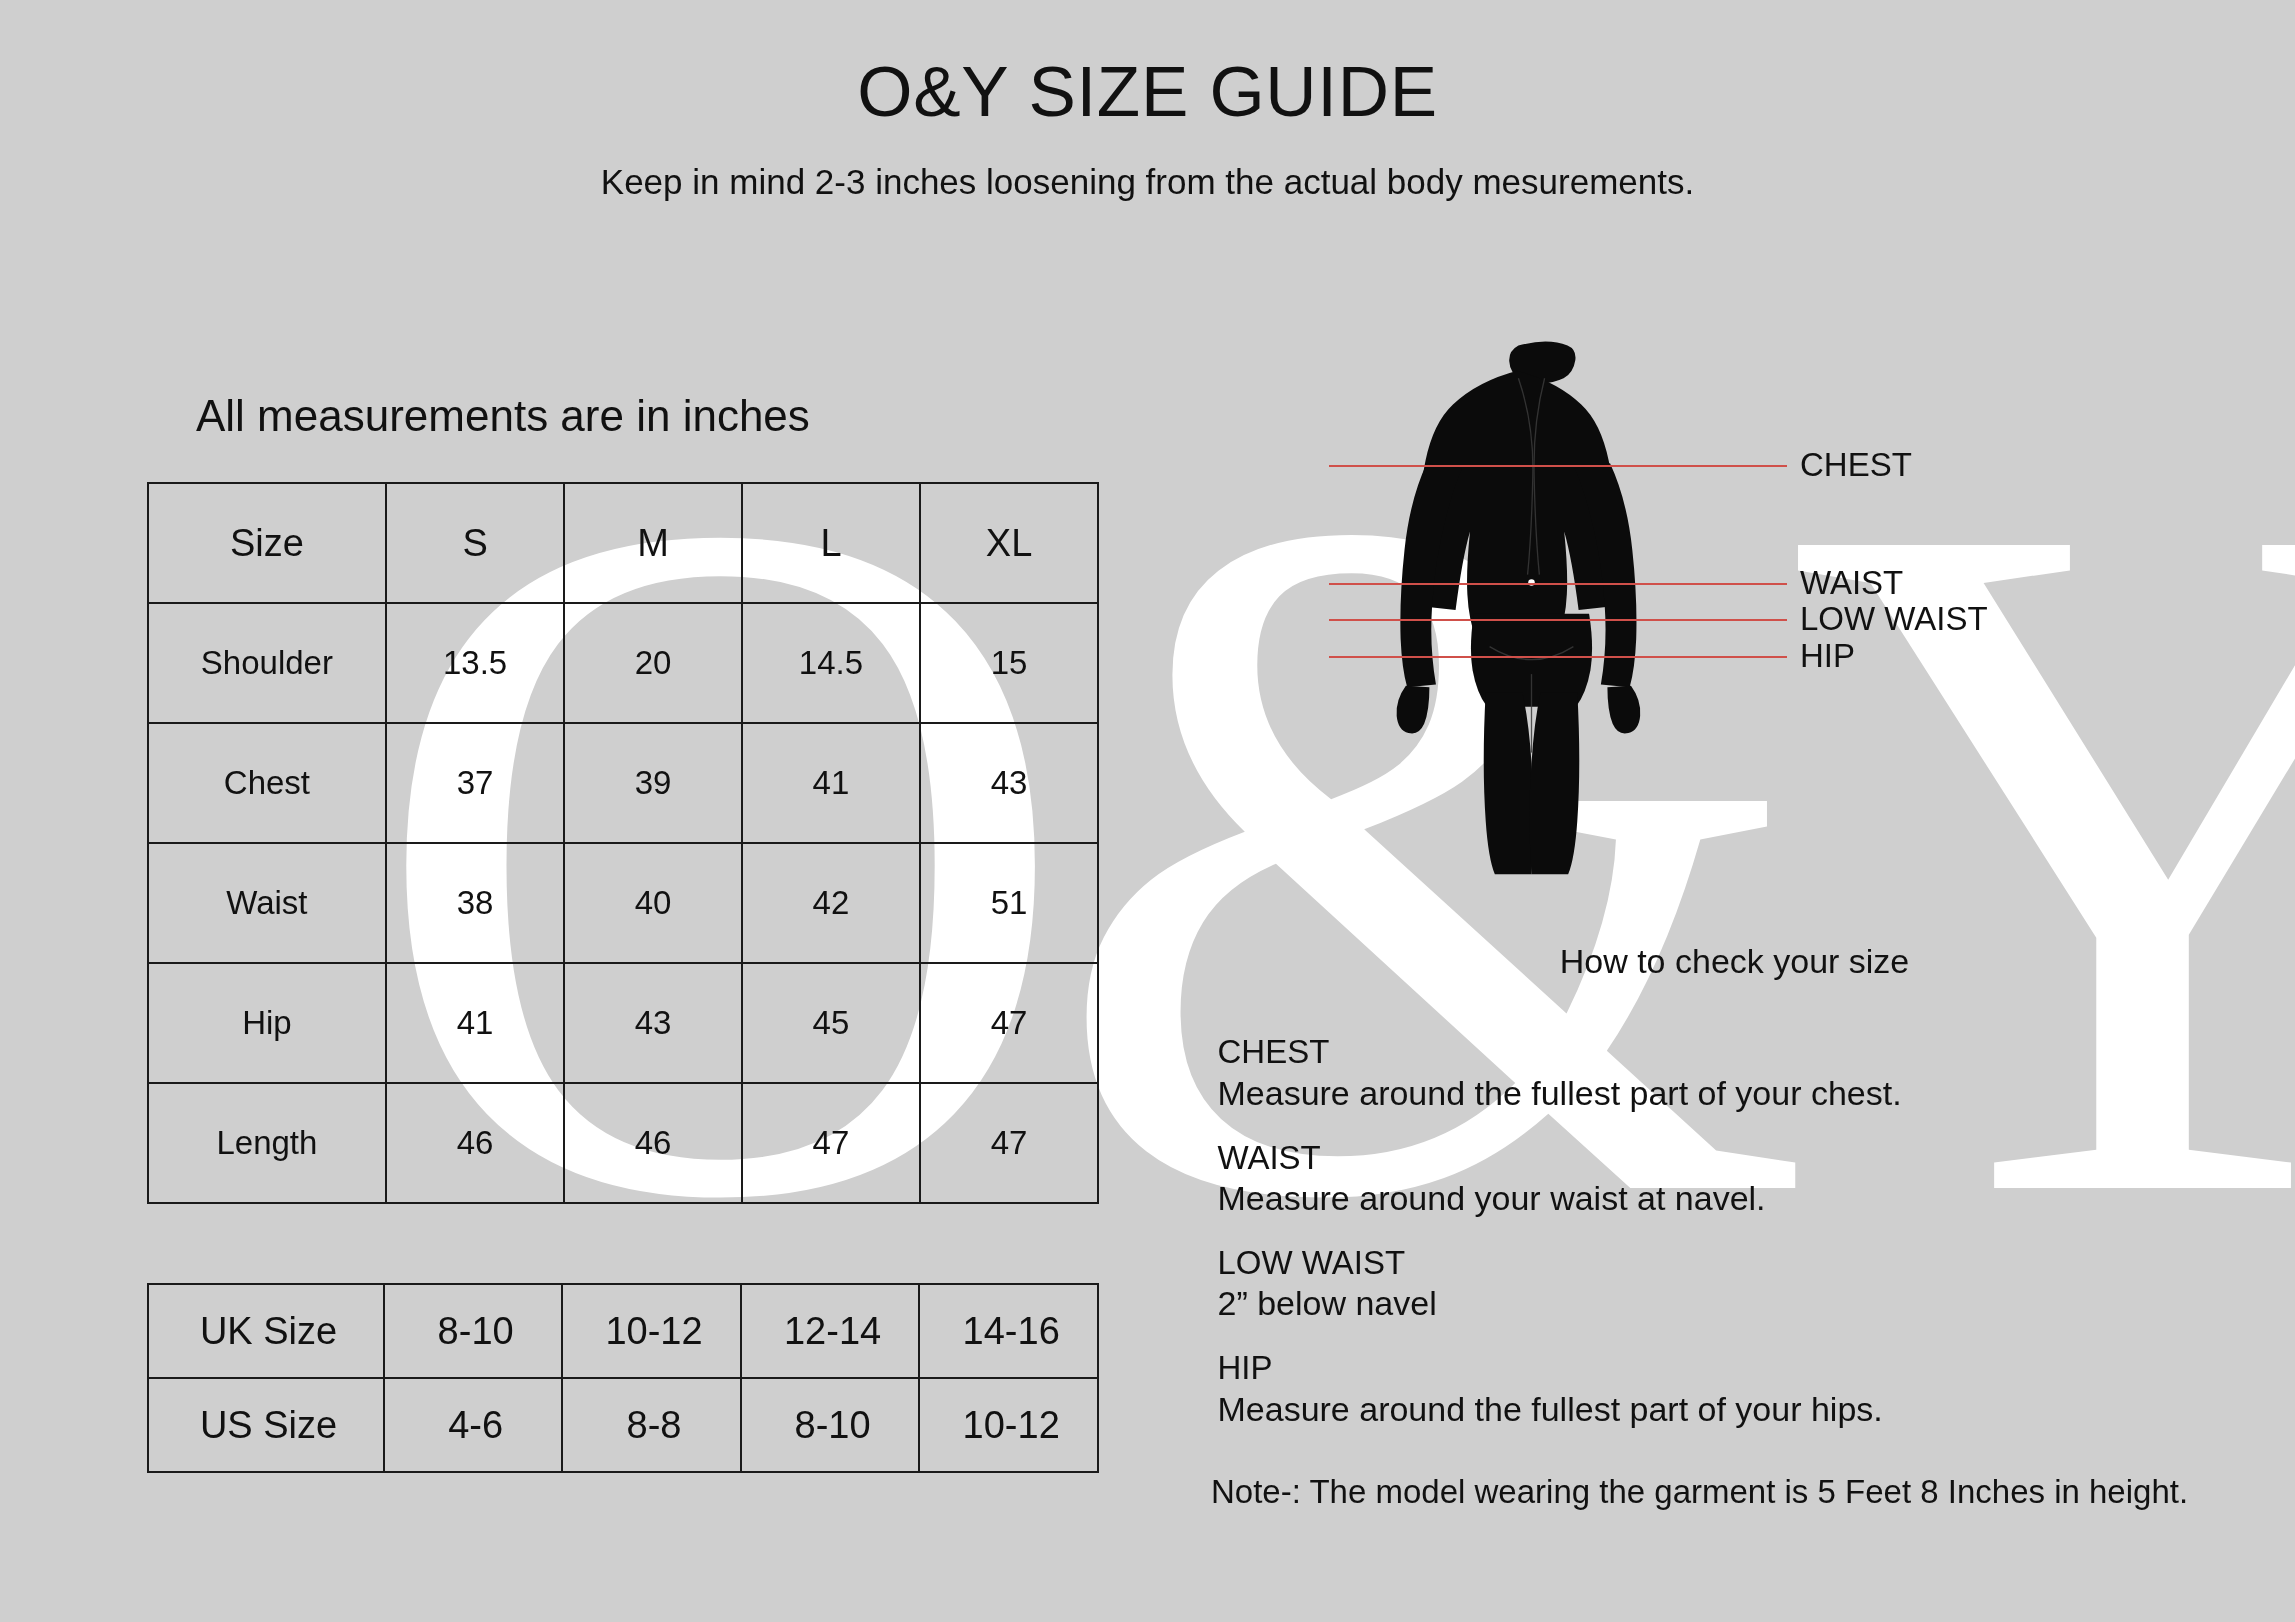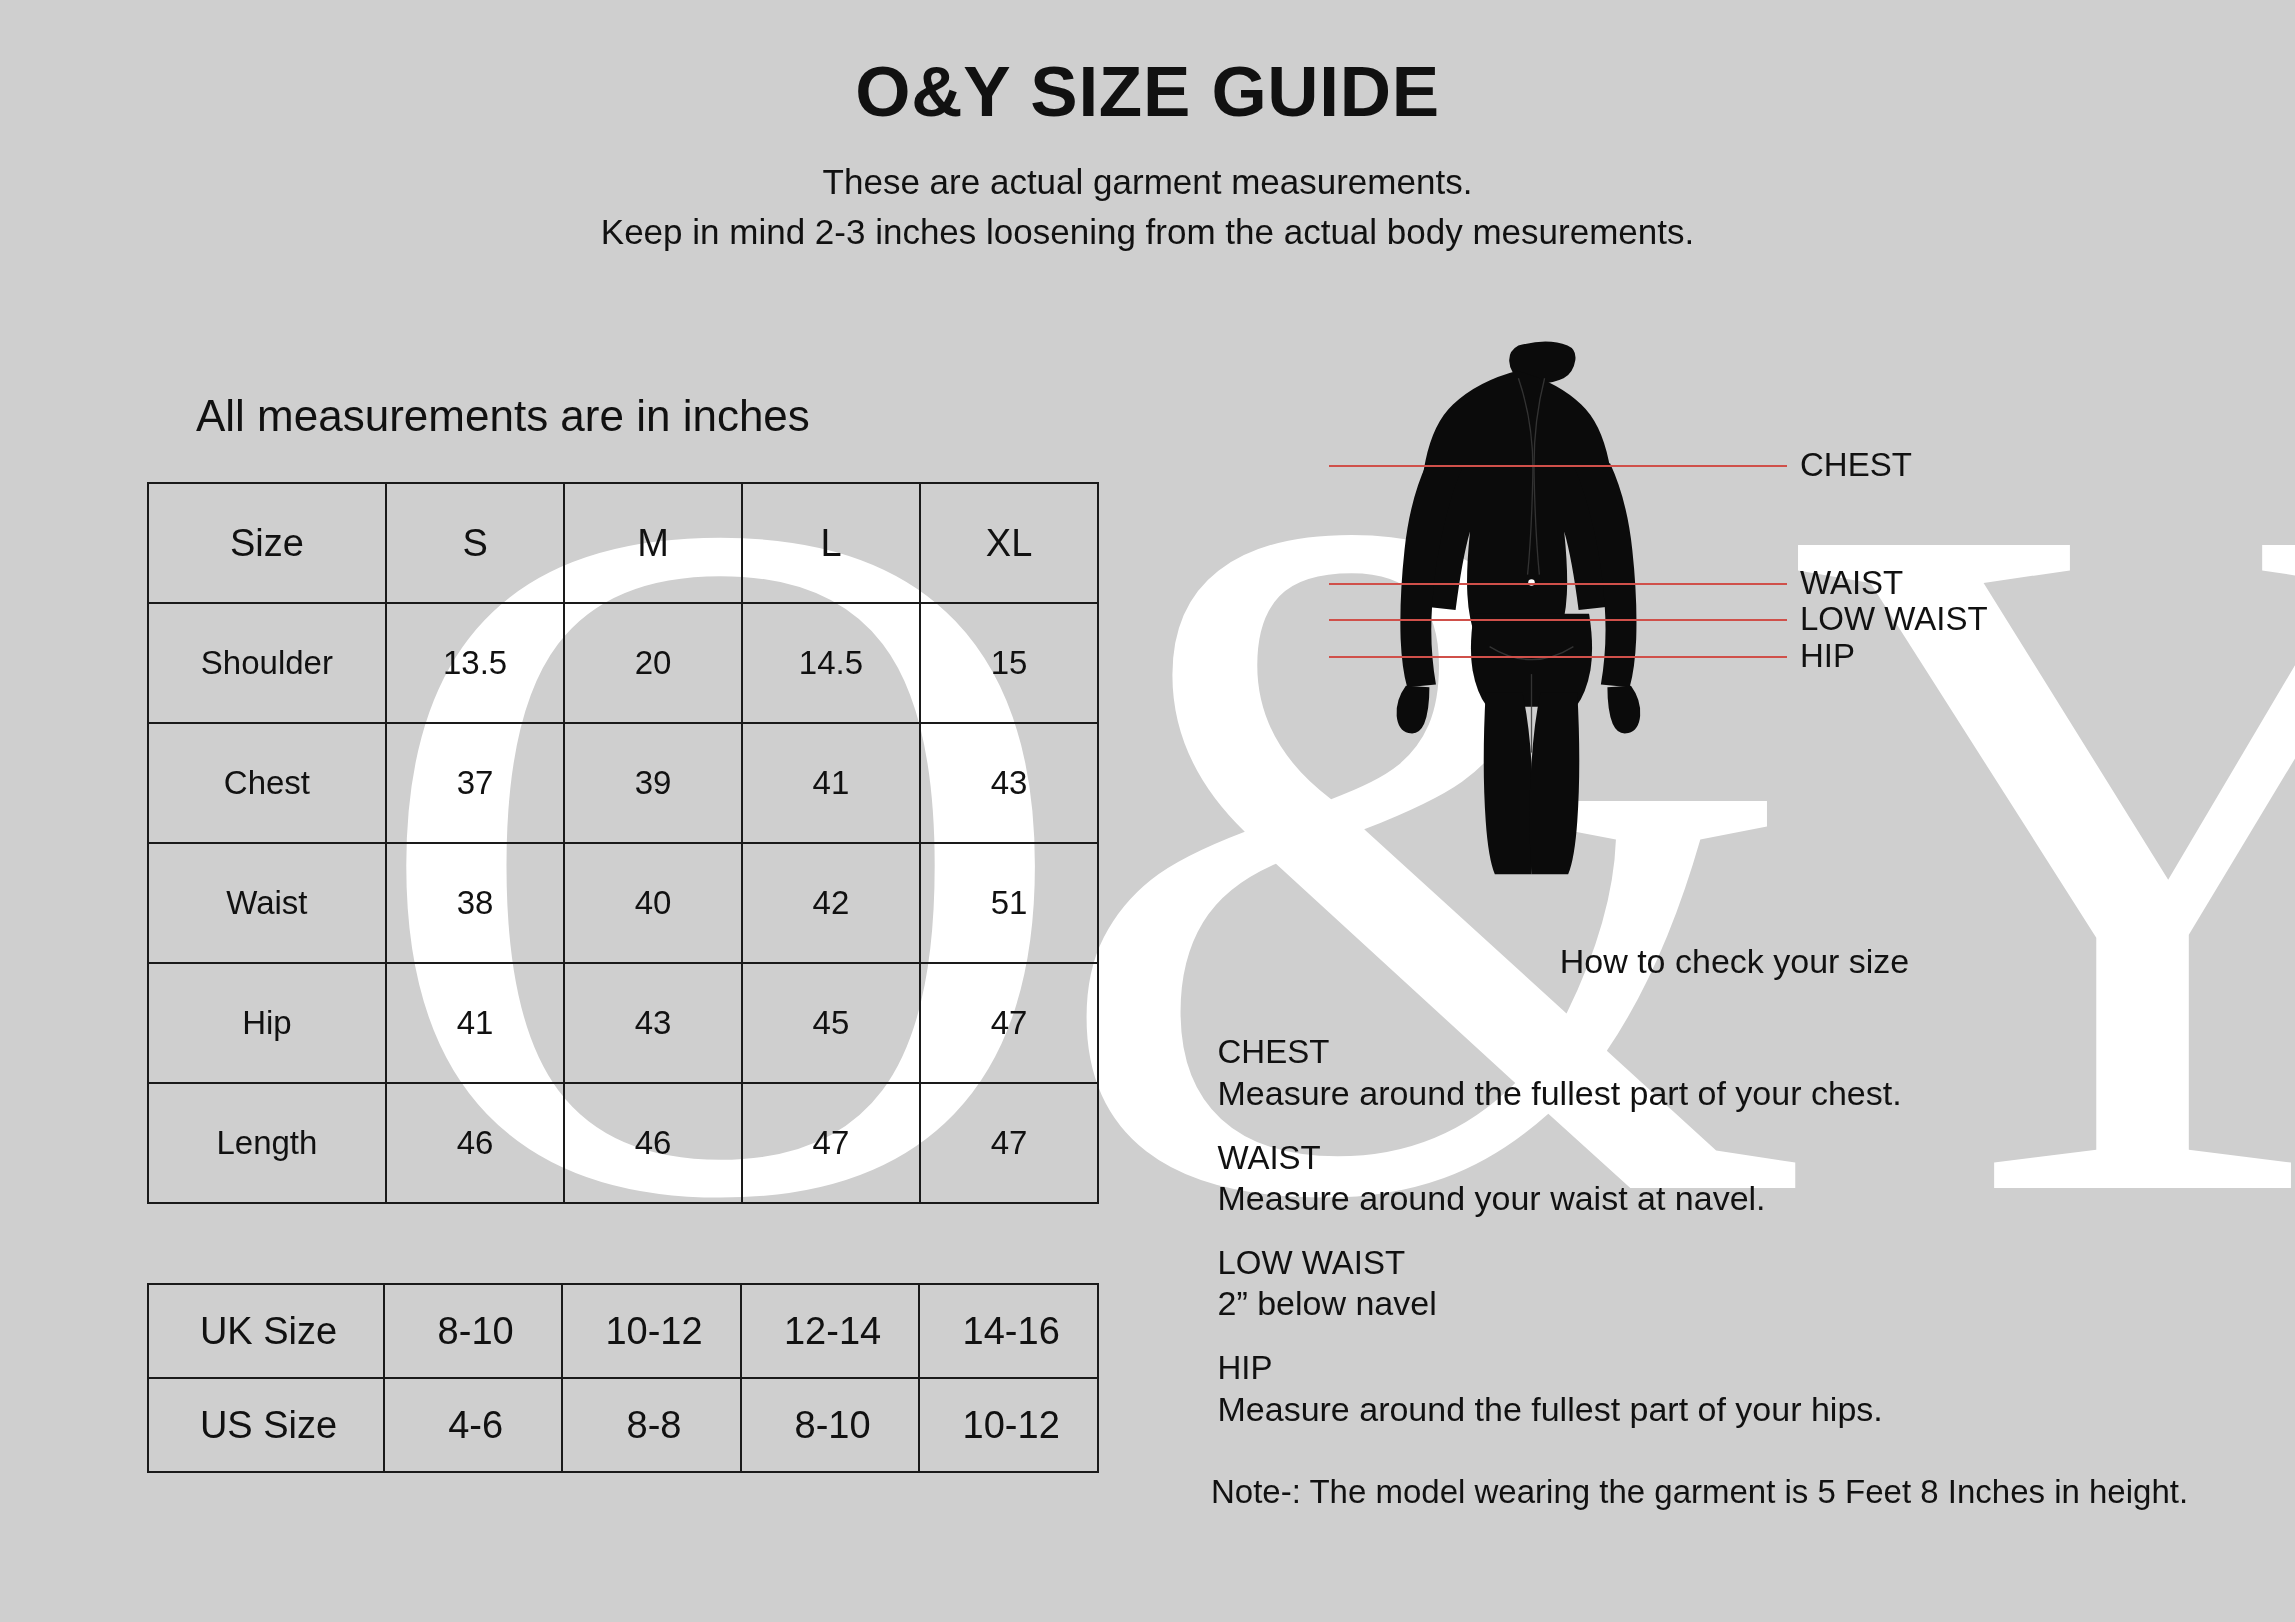--- a/index.html
+++ b/index.html
@@ -28,21 +28,21 @@
     pointer-events: none;
     z-index: 0;
     white-space: nowrap;
   }
 
   .content { position: relative; z-index: 2; }
 
   .title {
     text-align: center;
     font-size: 71px;
-    font-weight: 700;
+    font-weight: 400;
     margin: 51px 0 0 0;
     letter-spacing: 0.7px;
   }
   .subtitle {
     text-align: center;
     font-size: 35px;
     line-height: 1.42;
     margin-top: 25px;
   }
 
@@ -147,21 +147,20 @@
 </style>
 </head>
 <body>
 
 <div class="watermark">O&amp;Y</div>
 
 <div class="content">
 
   <div class="title">O&amp;Y SIZE GUIDE</div>
   <div class="subtitle">
-    <div>These are actual garment measurements.</div>
     <div>Keep in mind 2-3 inches loosening from the actual  body mesurements.</div>
   </div>
 
   <div class="left-col">
     <div class="units">All measurements are in inches</div>
 
     <table class="size-table">
       <tbody>
           <tr class="head">
         <td class="rowhead">Size</td>

